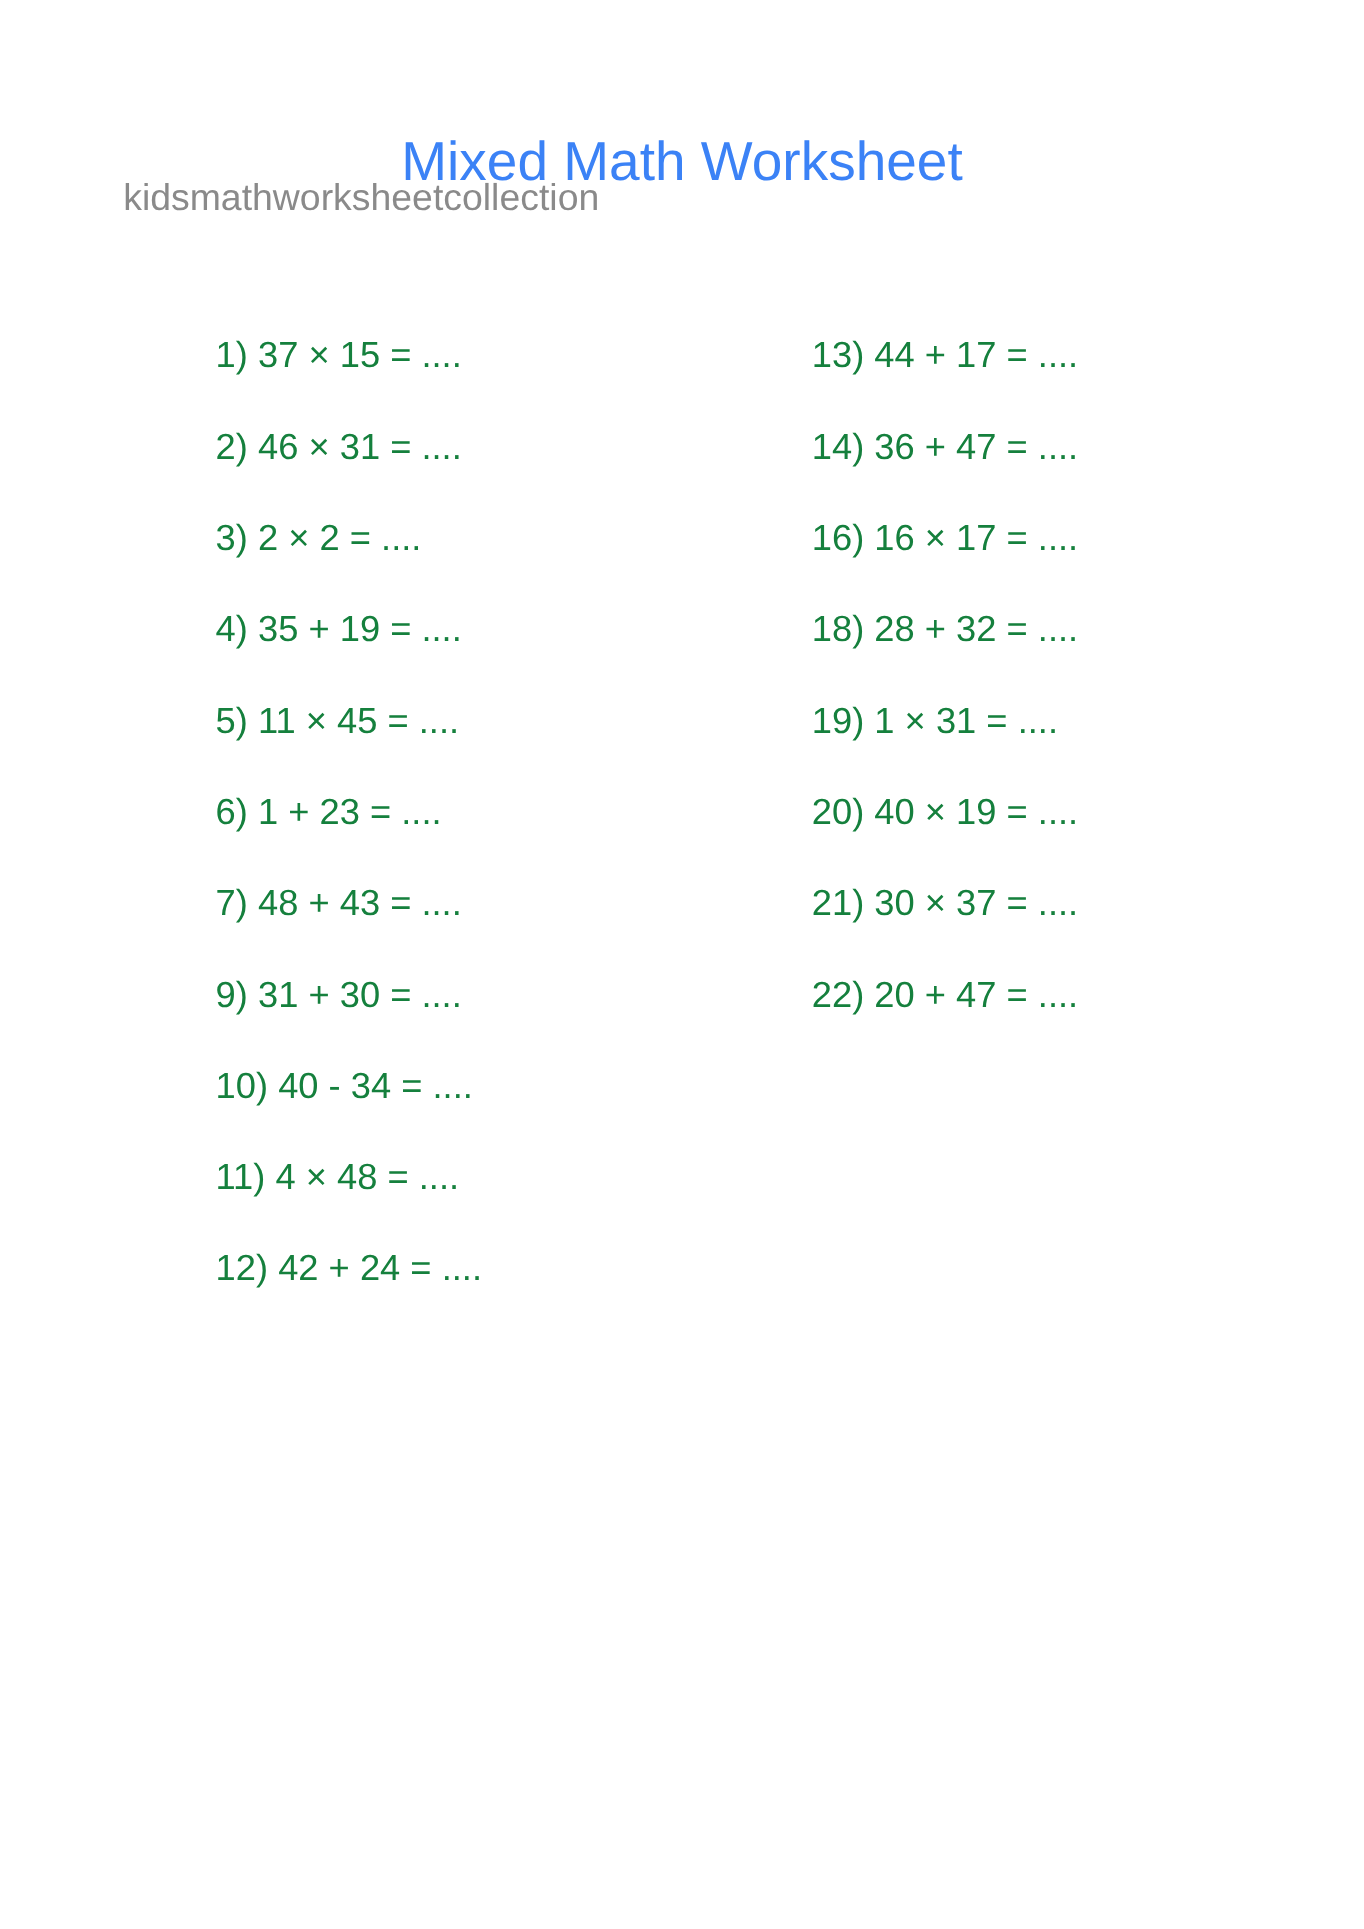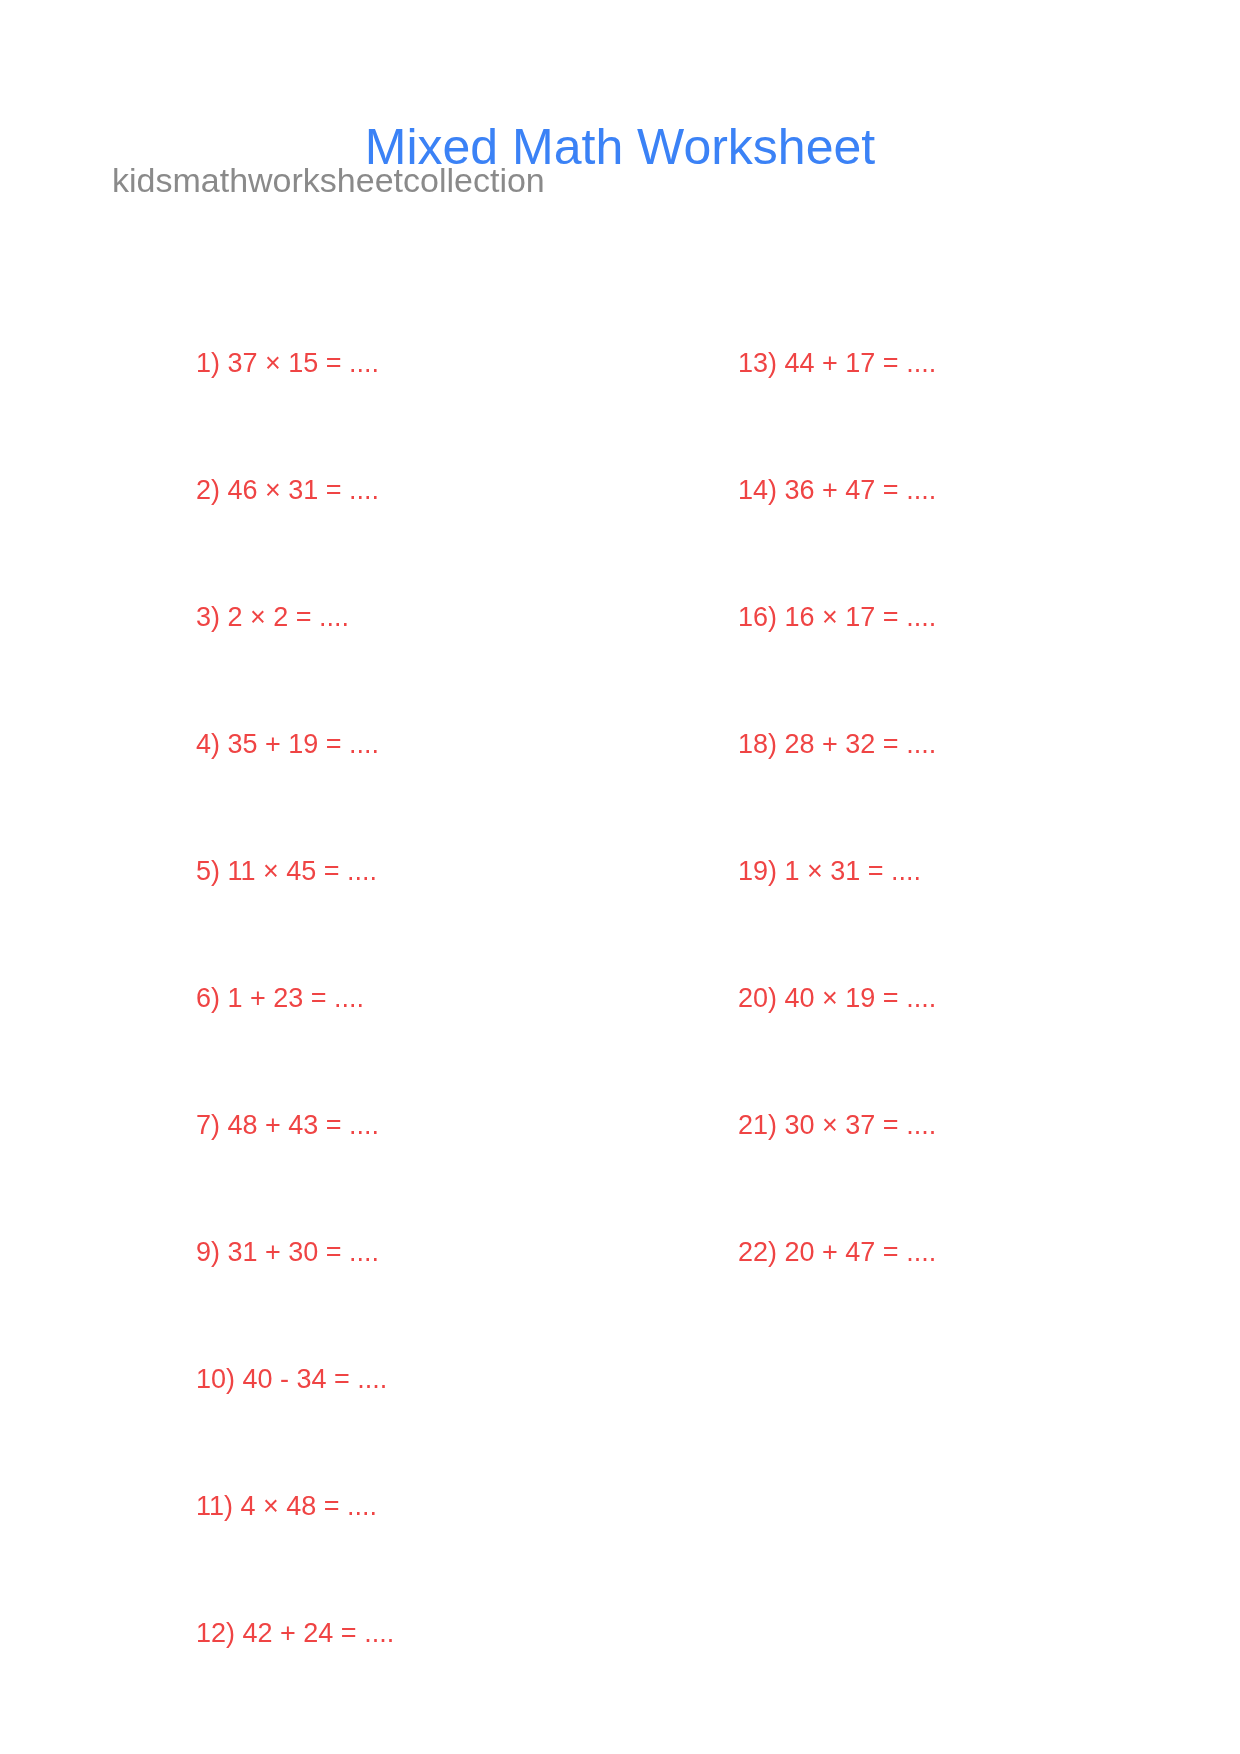--- a/index.html
+++ b/index.html
@@ -57,26 +57,25 @@
   }
   .col-left {
     left: 196px;
     width: 420px;
   }
   .col-right {
     left: 738px;
     width: 440px;
   }
   .problem {
-    font-size: 27px;
+    font-size: 33px;
     line-height: 1.0;
     height: 83px;
-    color: #ef4444;
+    color: #15803d;
     white-space: nowrap;
-    margin-top: 44px;
   }
 </style>
 </head>
 <body>
 
 <div class="page">
 
   <h1 class="title">Mixed Math Worksheet</h1>
   <div class="subtitle">kidsmathworksheetcollection</div>
 

